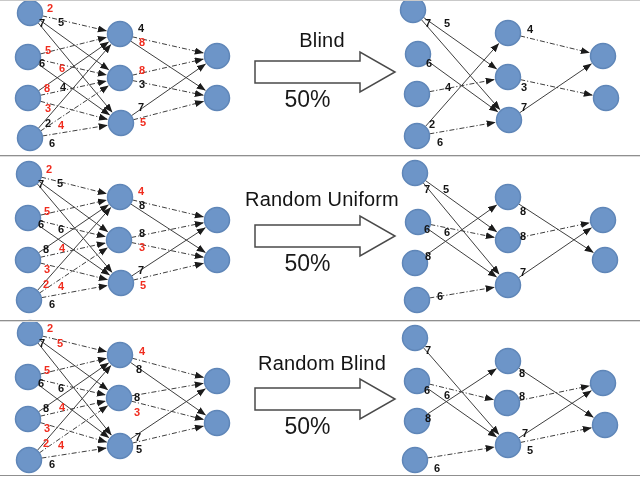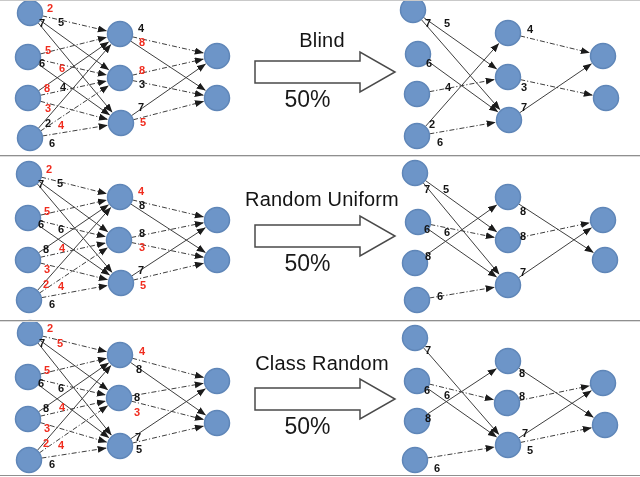--- a/index.html
+++ b/index.html
@@ -264,21 +264,21 @@
           <text x="522" y="373" text-anchor="middle" dominant-baseline="central" fill="#141414" class="edge-label">8</text>
           <text x="522" y="396" text-anchor="middle" dominant-baseline="central" fill="#141414" class="edge-label">8</text>
           <text x="525" y="433" text-anchor="middle" dominant-baseline="central" fill="#141414" class="edge-label">7</text>
           <text x="530" y="450" text-anchor="middle" dominant-baseline="central" fill="#141414" class="edge-label">5</text>
         </g>
       </g>
   </svg>
 
   <div class="panel-title t1">Blind</div>
   <div class="panel-title t2">Random Uniform</div>
-  <div class="panel-title t3">Class Random</div>
+  <div class="panel-title t3">Random Blind</div>
 
   <div class="pct-label p1">50%</div>
   <div class="pct-label p2">50%</div>
   <div class="pct-label p3">50%</div>
 
   <div class="sep" style="top:0px;background:#c9c9c9;"></div>
   <div class="sep" style="top:155px;"></div>
   <div class="sep-shadow" style="top:156px;"></div>
   <div class="sep" style="top:320px;"></div>
   <div class="sep-shadow" style="top:321px;"></div>

